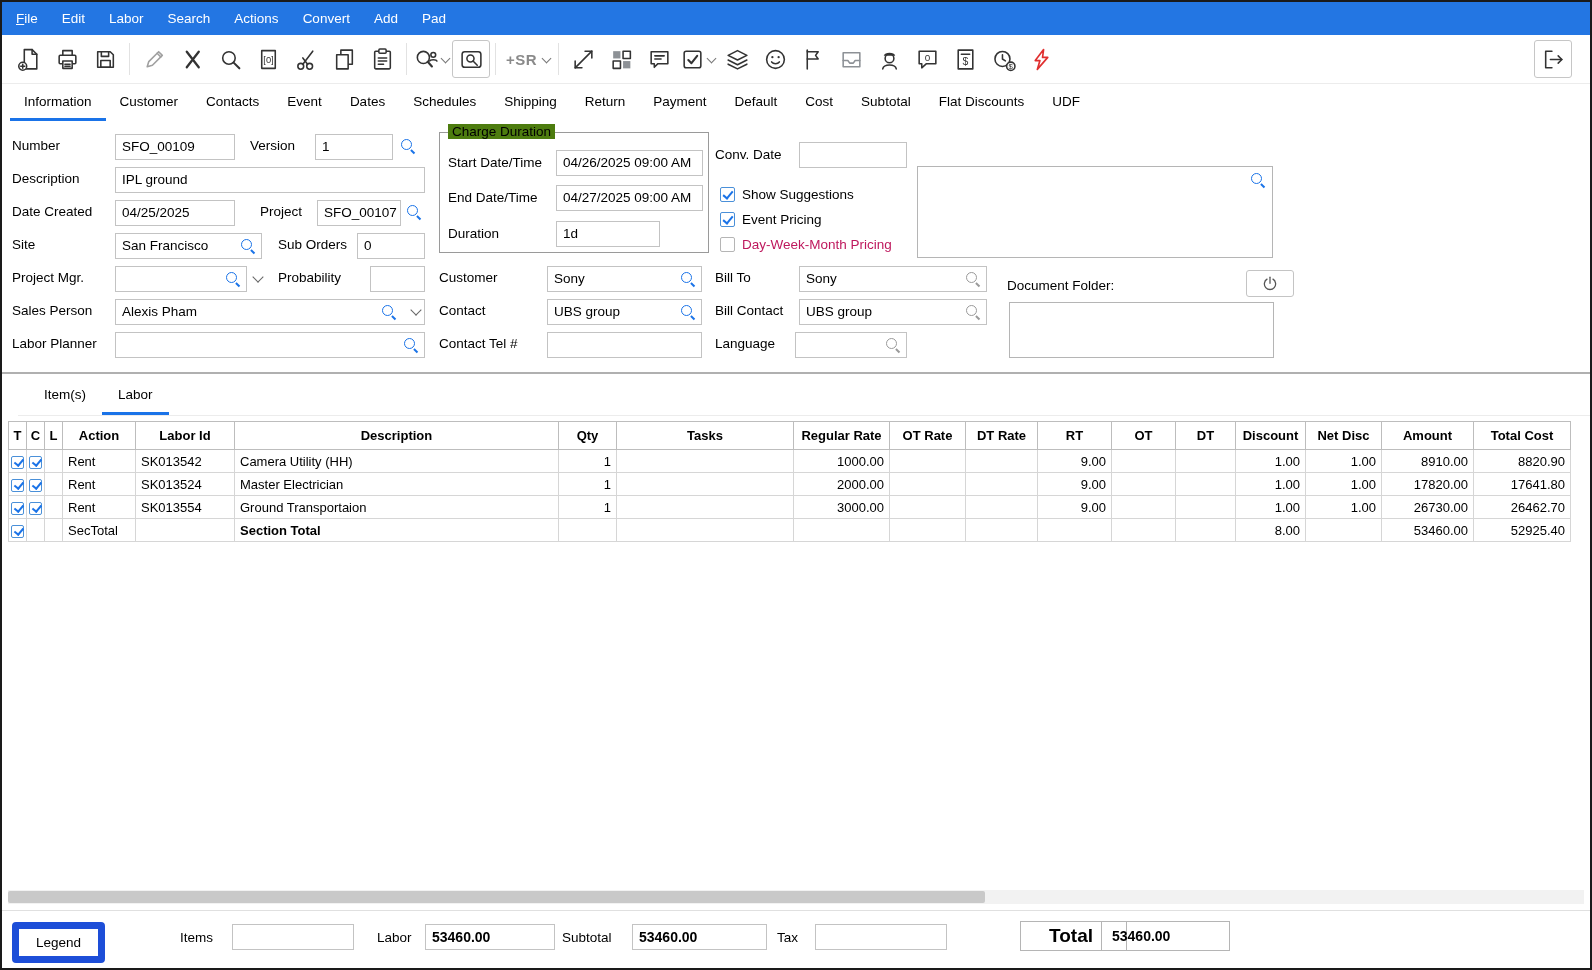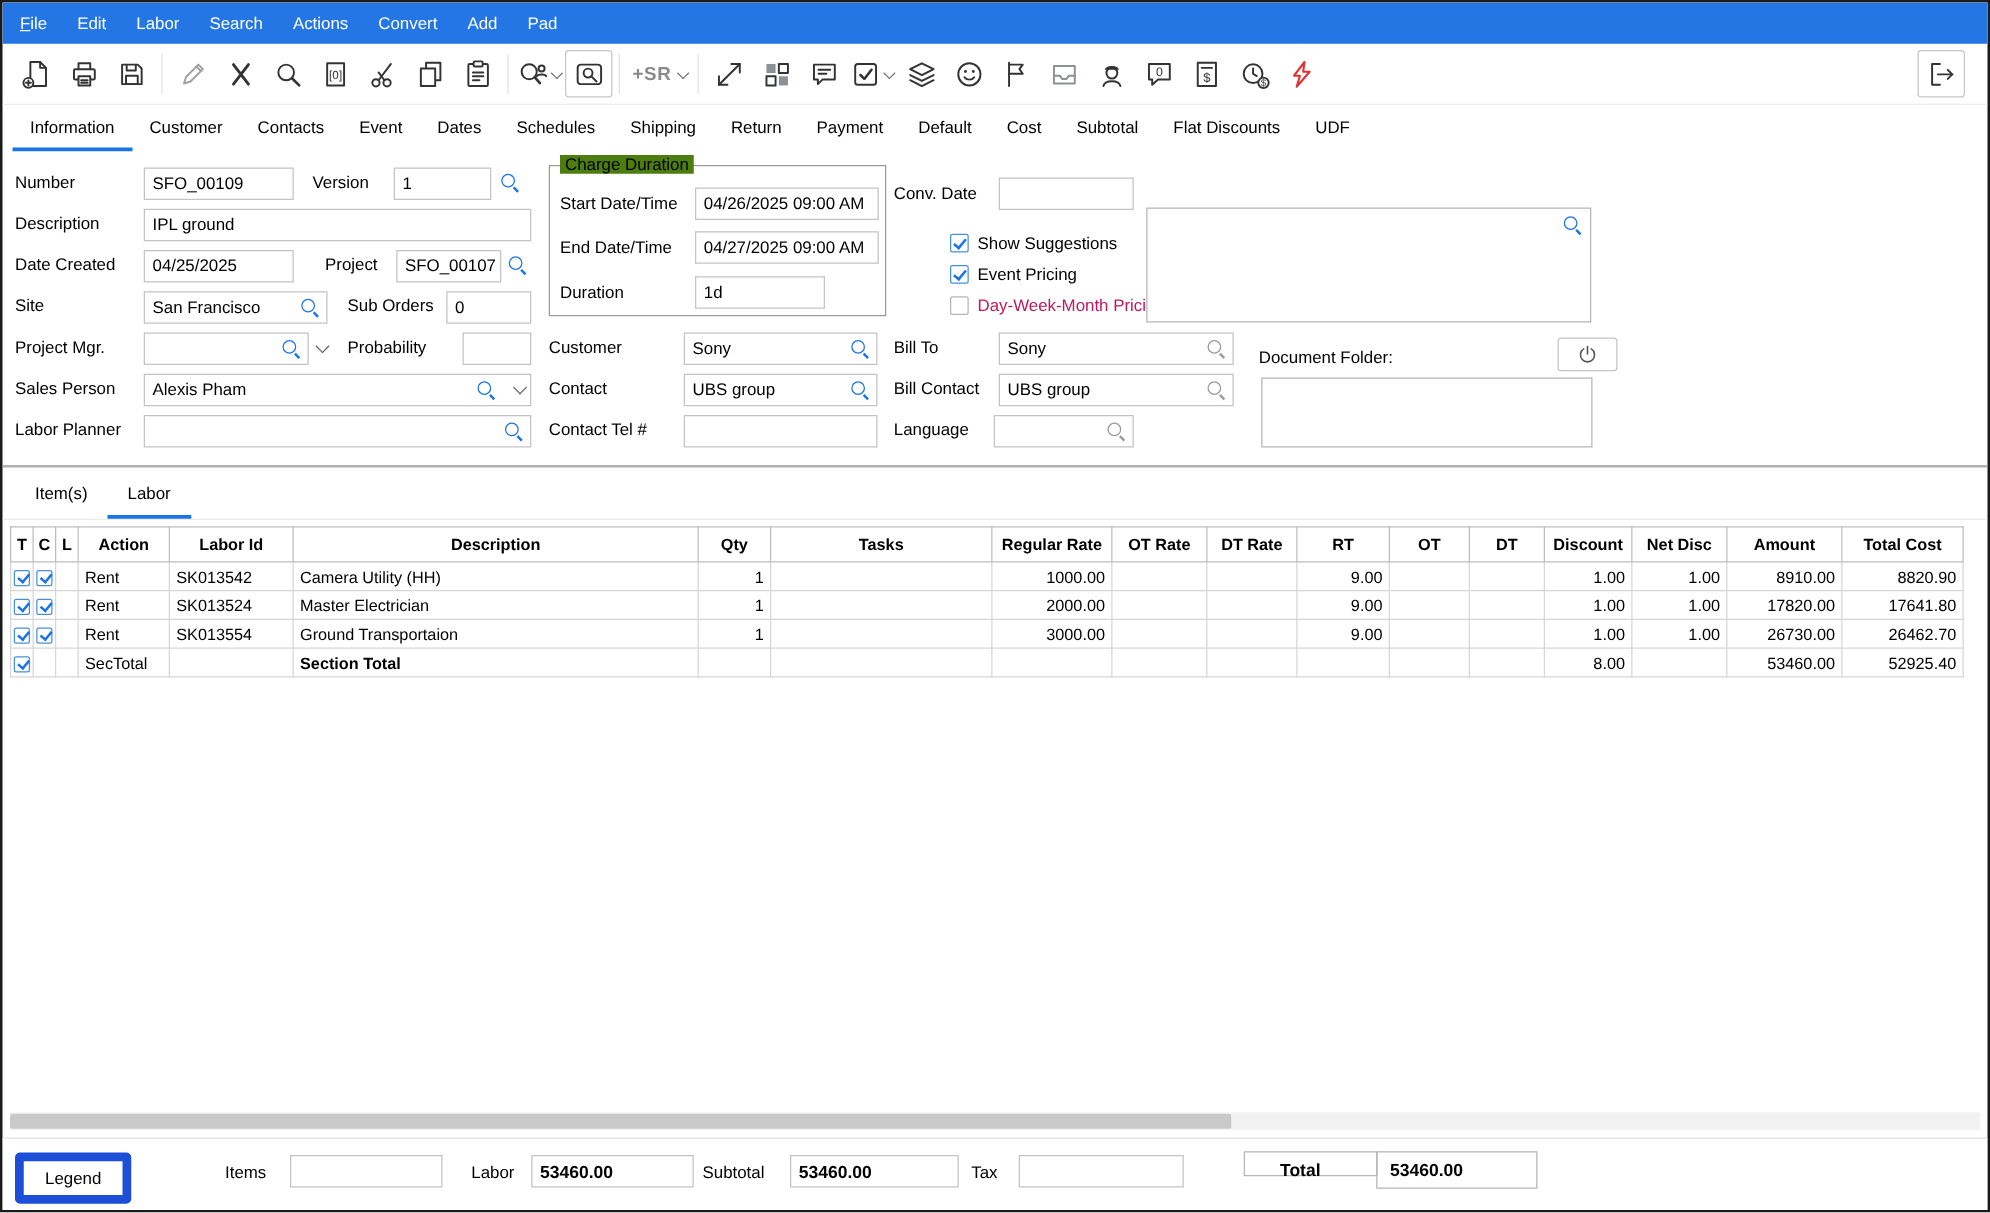--- a/index.html
+++ b/index.html
@@ -46,34 +46,34 @@
   .mag.abs { position:absolute; }
 
   .chev { position:absolute; width:9px; height:9px; }
   .chev::before { content:""; position:absolute; left:0; top:0; width:7px; height:7px; border-right:1.6px solid #666; border-bottom:1.6px solid #666; transform:rotate(45deg); }
 
   .cb { width:15px; height:15px; border:1px solid #4a90d9; border-radius:2px; background:#fff; display:inline-block; position:relative; flex:none; }
   .cb.checked::after { content:""; position:absolute; left:4px; top:1px; width:4px; height:8px; border:solid #1a73e8; border-width:0 2px 2px 0; transform:rotate(40deg); }
   .cb.disabled { border-color:#b5b5b5; }
   .cb.sm { width:13px; height:13px; vertical-align:middle; }
   .cb.sm.checked::after { left:3.5px; top:0.5px; width:3.5px; height:7px; }
-  .cbrow { position:absolute; display:flex; gap:7px; align-items:center;margin-left:40px; }
+  .cbrow { position:absolute; display:flex; gap:7px; align-items:center; }
 
   .fieldset { position:absolute; border:1px solid #9a9a9a; }
   .fieldset-legend { position:absolute; top:-9px; left:8px; background:#4d7c0f; padding:0 4px; }
 
   .ctabs { position:absolute; display:flex; }
   .ctab { padding:6px 14px 4px; border-bottom:3px solid transparent; }
   .ctab.active { border-bottom:3px solid #1a73e8; }
 
   .icon-btn { position:absolute; border:1px solid #c4c4c4; border-radius:3px; display:flex; align-items:center; justify-content:center; background:#fff; }
   .icon-btn svg { width:18px; height:18px; }
 
   
-  .detail-tabs { height:42px; display:flex; padding-left:10px; border-bottom:1px solid #ececec; font-size:13.5px; }
+  .detail-tabs { height:42px; display:flex; padding-left:10px; border-bottom:1px solid #ececec; font-size:13.5px;margin-left:16px; }
   .dtab { padding:13px 16px 0; border-bottom:3px solid transparent; }
   .dtab.active { border-bottom:3px solid #1a73e8; }
 
   
   .grid-wrap { padding:5px 0 0 6px; }
   .grid { border-collapse:collapse; table-layout:fixed; font-size:13px; }
   .grid th { border:1px solid #bdbdbd; height:28px; font-weight:bold; text-align:center; padding:0 3px; white-space:nowrap; overflow:hidden; }
   .grid td { border:1px solid #d6d6d6; height:23px; padding:0 5px; white-space:nowrap; overflow:hidden; }
   .grid td.r { text-align:right; }
   .grid td.c { text-align:center; padding:0; }
@@ -82,21 +82,21 @@
   
   .hscroll { position:absolute; left:6px; right:6px; bottom:64px; height:14px; background:#f2f2f2; }
   .hscroll .thumb { position:absolute; left:0; top:1px; bottom:1px; width:62%; background:#c9c9c9; border-radius:2px; }
 
   
   .footer { position:absolute; left:0; right:0; bottom:0; height:58px; border-top:1px solid #e0e0e0; font-size:13.5px; background:#fff; }
   .footer .lbl { top:19px; }
   .footer .fld { top:13px; }
   .legend-btn { position:absolute; left:10px; top:11px; padding:6px 17px; border:7px solid #1d4ed8; border-radius:4px; background:#fff; font-size:13.5px; }
   .val-bold { font-weight:bold; font-size:14px; }
-  .total-lbl-box { position:absolute; left:993px; top:10px; width:107px; height:20px; border:1px solid #b5b5b5; line-height:28px; padding-left:28px; font-weight:bold; font-size:14px; }
+  .total-lbl-box { position:absolute; left:1018px; top:10px; width:107px; height:30px; border:1px solid #b5b5b5; line-height:28px; padding-left:28px; font-weight:bold; font-size:19px; }
   .total-val-box { position:absolute; left:1099px; top:10px; width:129px; height:30px; border:1px solid #b5b5b5; line-height:28px; padding-left:10px; font-weight:bold; font-size:14px; }
 </style>
 </head>
 <body>
 
 <div class="window">
 
   <div class="menubar">
       <div class="menu-item">File</div>
       <div class="menu-item">Edit</div>

